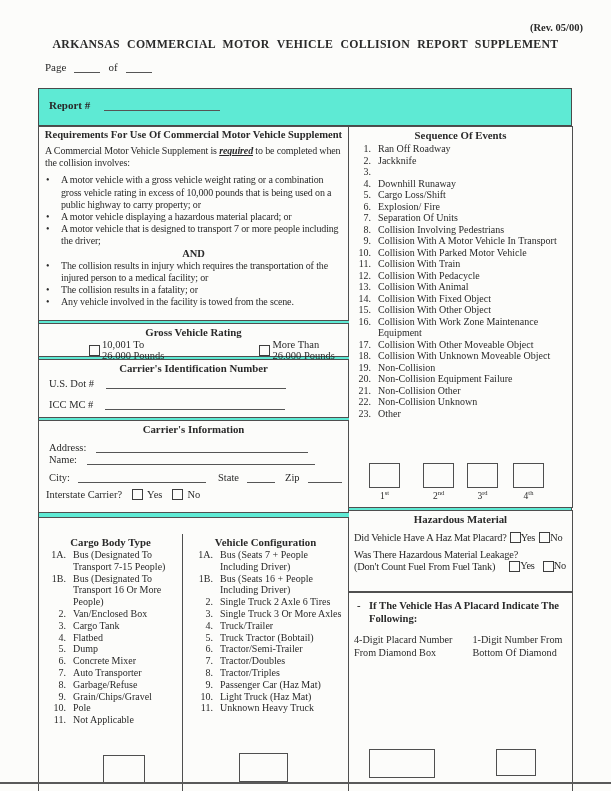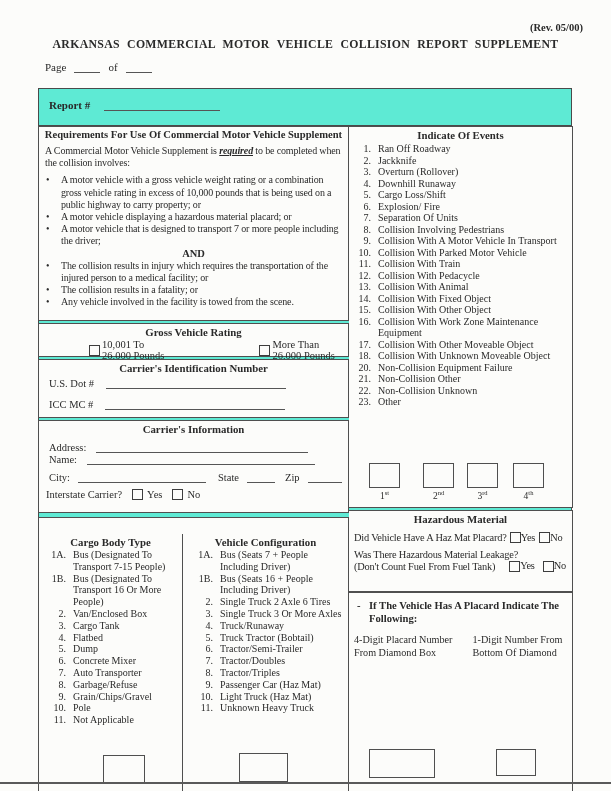--- a/index.html
+++ b/index.html
@@ -284,21 +284,21 @@
               <span class="lbl">Single Truck 2 Axle 6 Tires</span>
             </div>
 
             <div class="nitem">
               <span class="num">3.</span>
               <span class="lbl">Single Truck 3 Or More Axles</span>
             </div>
 
             <div class="nitem">
               <span class="num">4.</span>
-              <span class="lbl">Truck/Runaway</span>
+              <span class="lbl">Truck/Trailer</span>
             </div>
 
             <div class="nitem">
               <span class="num">5.</span>
               <span class="lbl">Truck Tractor (Bobtail)</span>
             </div>
 
             <div class="nitem">
               <span class="num">6.</span>
               <span class="lbl">Tractor/Semi-Trailer</span>
@@ -327,36 +327,35 @@
             <div class="nitem">
               <span class="num">11.</span>
               <span class="lbl">Unknown Heavy Truck</span>
             </div>
           </div>
         <div class="ans-box vconf-box"></div>
       </div>
     </div>
 
     <div class="sec sec-seq">
-      <div class="sec-title">Indicate Of Events</div>
+      <div class="sec-title">Sequence Of Events</div>
       <div class="num-list seq-list">
 
           <div class="nitem">
             <span class="num">1.</span>
             <span class="lbl">Ran Off Roadway</span>
           </div>
 
           <div class="nitem">
             <span class="num">2.</span>
             <span class="lbl">Jackknife</span>
           </div>
 
           <div class="nitem">
             <span class="num">3.</span>
-            <span class="lbl">Overturn (Rollover)</span>
           </div>
 
           <div class="nitem">
             <span class="num">4.</span>
             <span class="lbl">Downhill Runaway</span>
           </div>
 
           <div class="nitem">
             <span class="num">5.</span>
             <span class="lbl">Cargo Loss/Shift</span>
@@ -420,20 +419,24 @@
           <div class="nitem">
             <span class="num">17.</span>
             <span class="lbl">Collision With Other Moveable Object</span>
           </div>
 
           <div class="nitem">
             <span class="num">18.</span>
             <span class="lbl">Collision With Unknown Moveable Object</span>
           </div>
 
+          <div class="nitem">
+            <span class="num">19.</span>
+            <span class="lbl">Non-Collision</span>
+          </div>
 
           <div class="nitem">
             <span class="num">20.</span>
             <span class="lbl">Non-Collision Equipment Failure</span>
           </div>
 
           <div class="nitem">
             <span class="num">21.</span>
             <span class="lbl">Non-Collision Other</span>
           </div>

